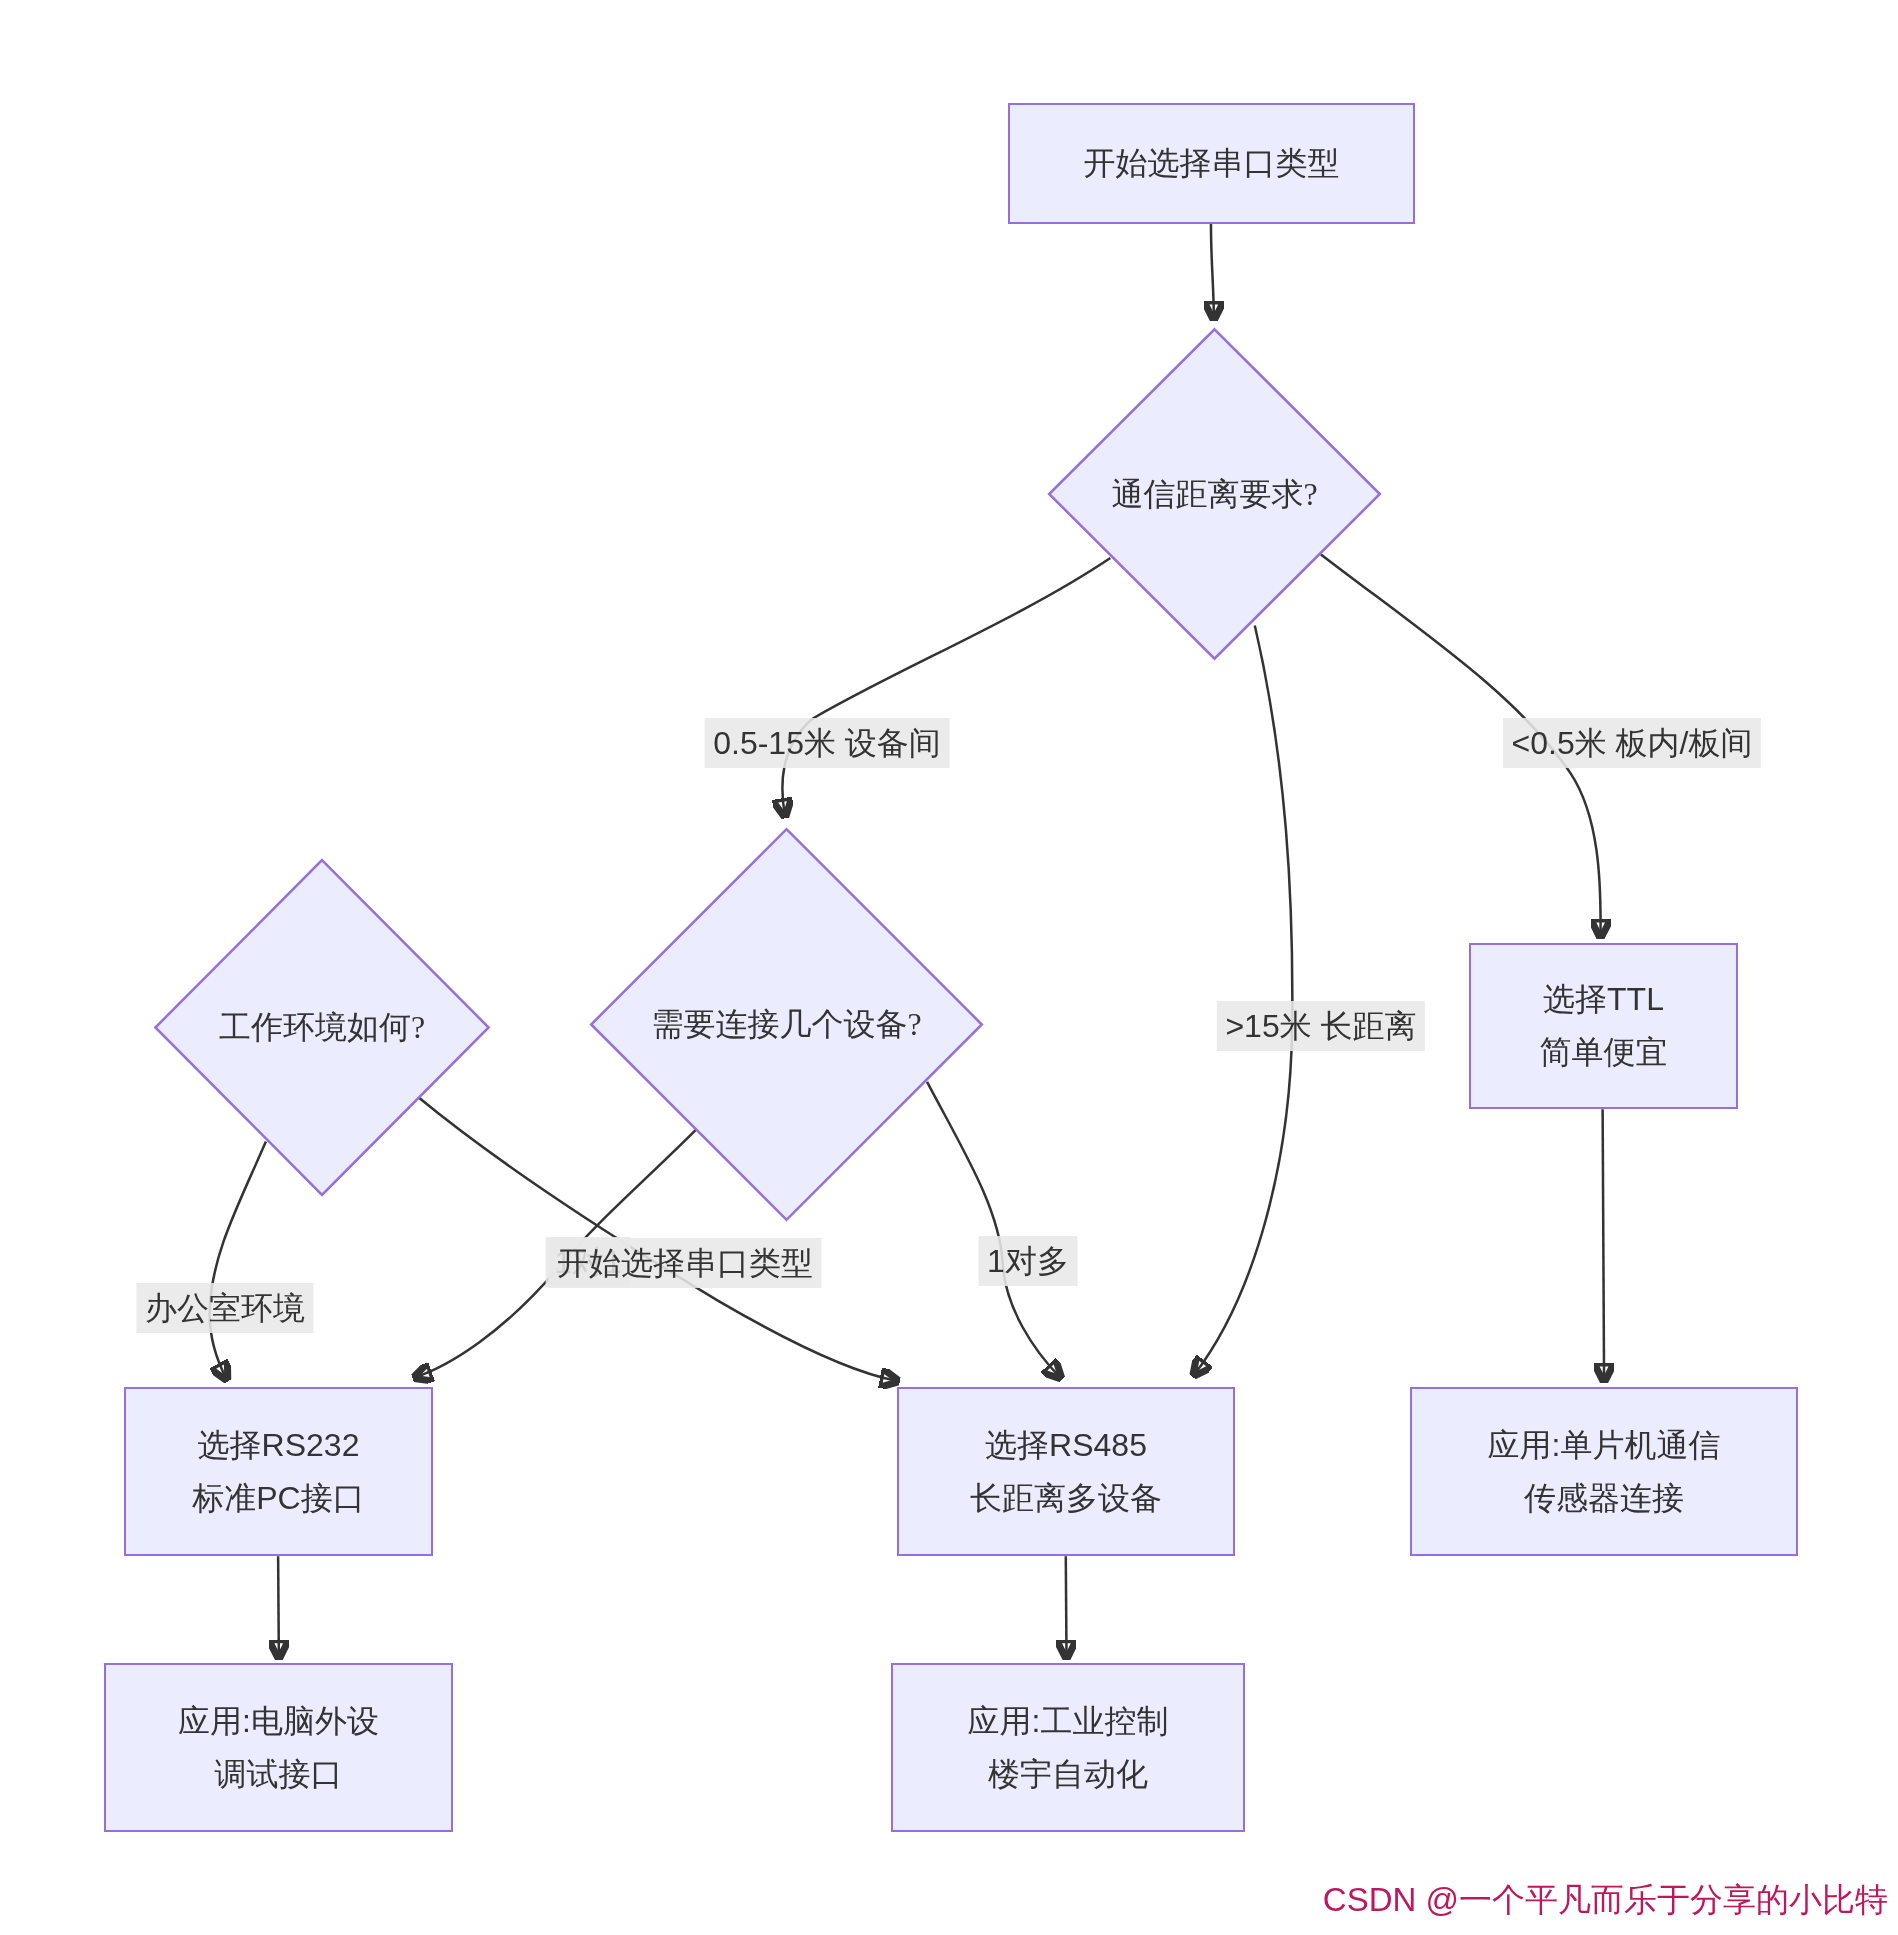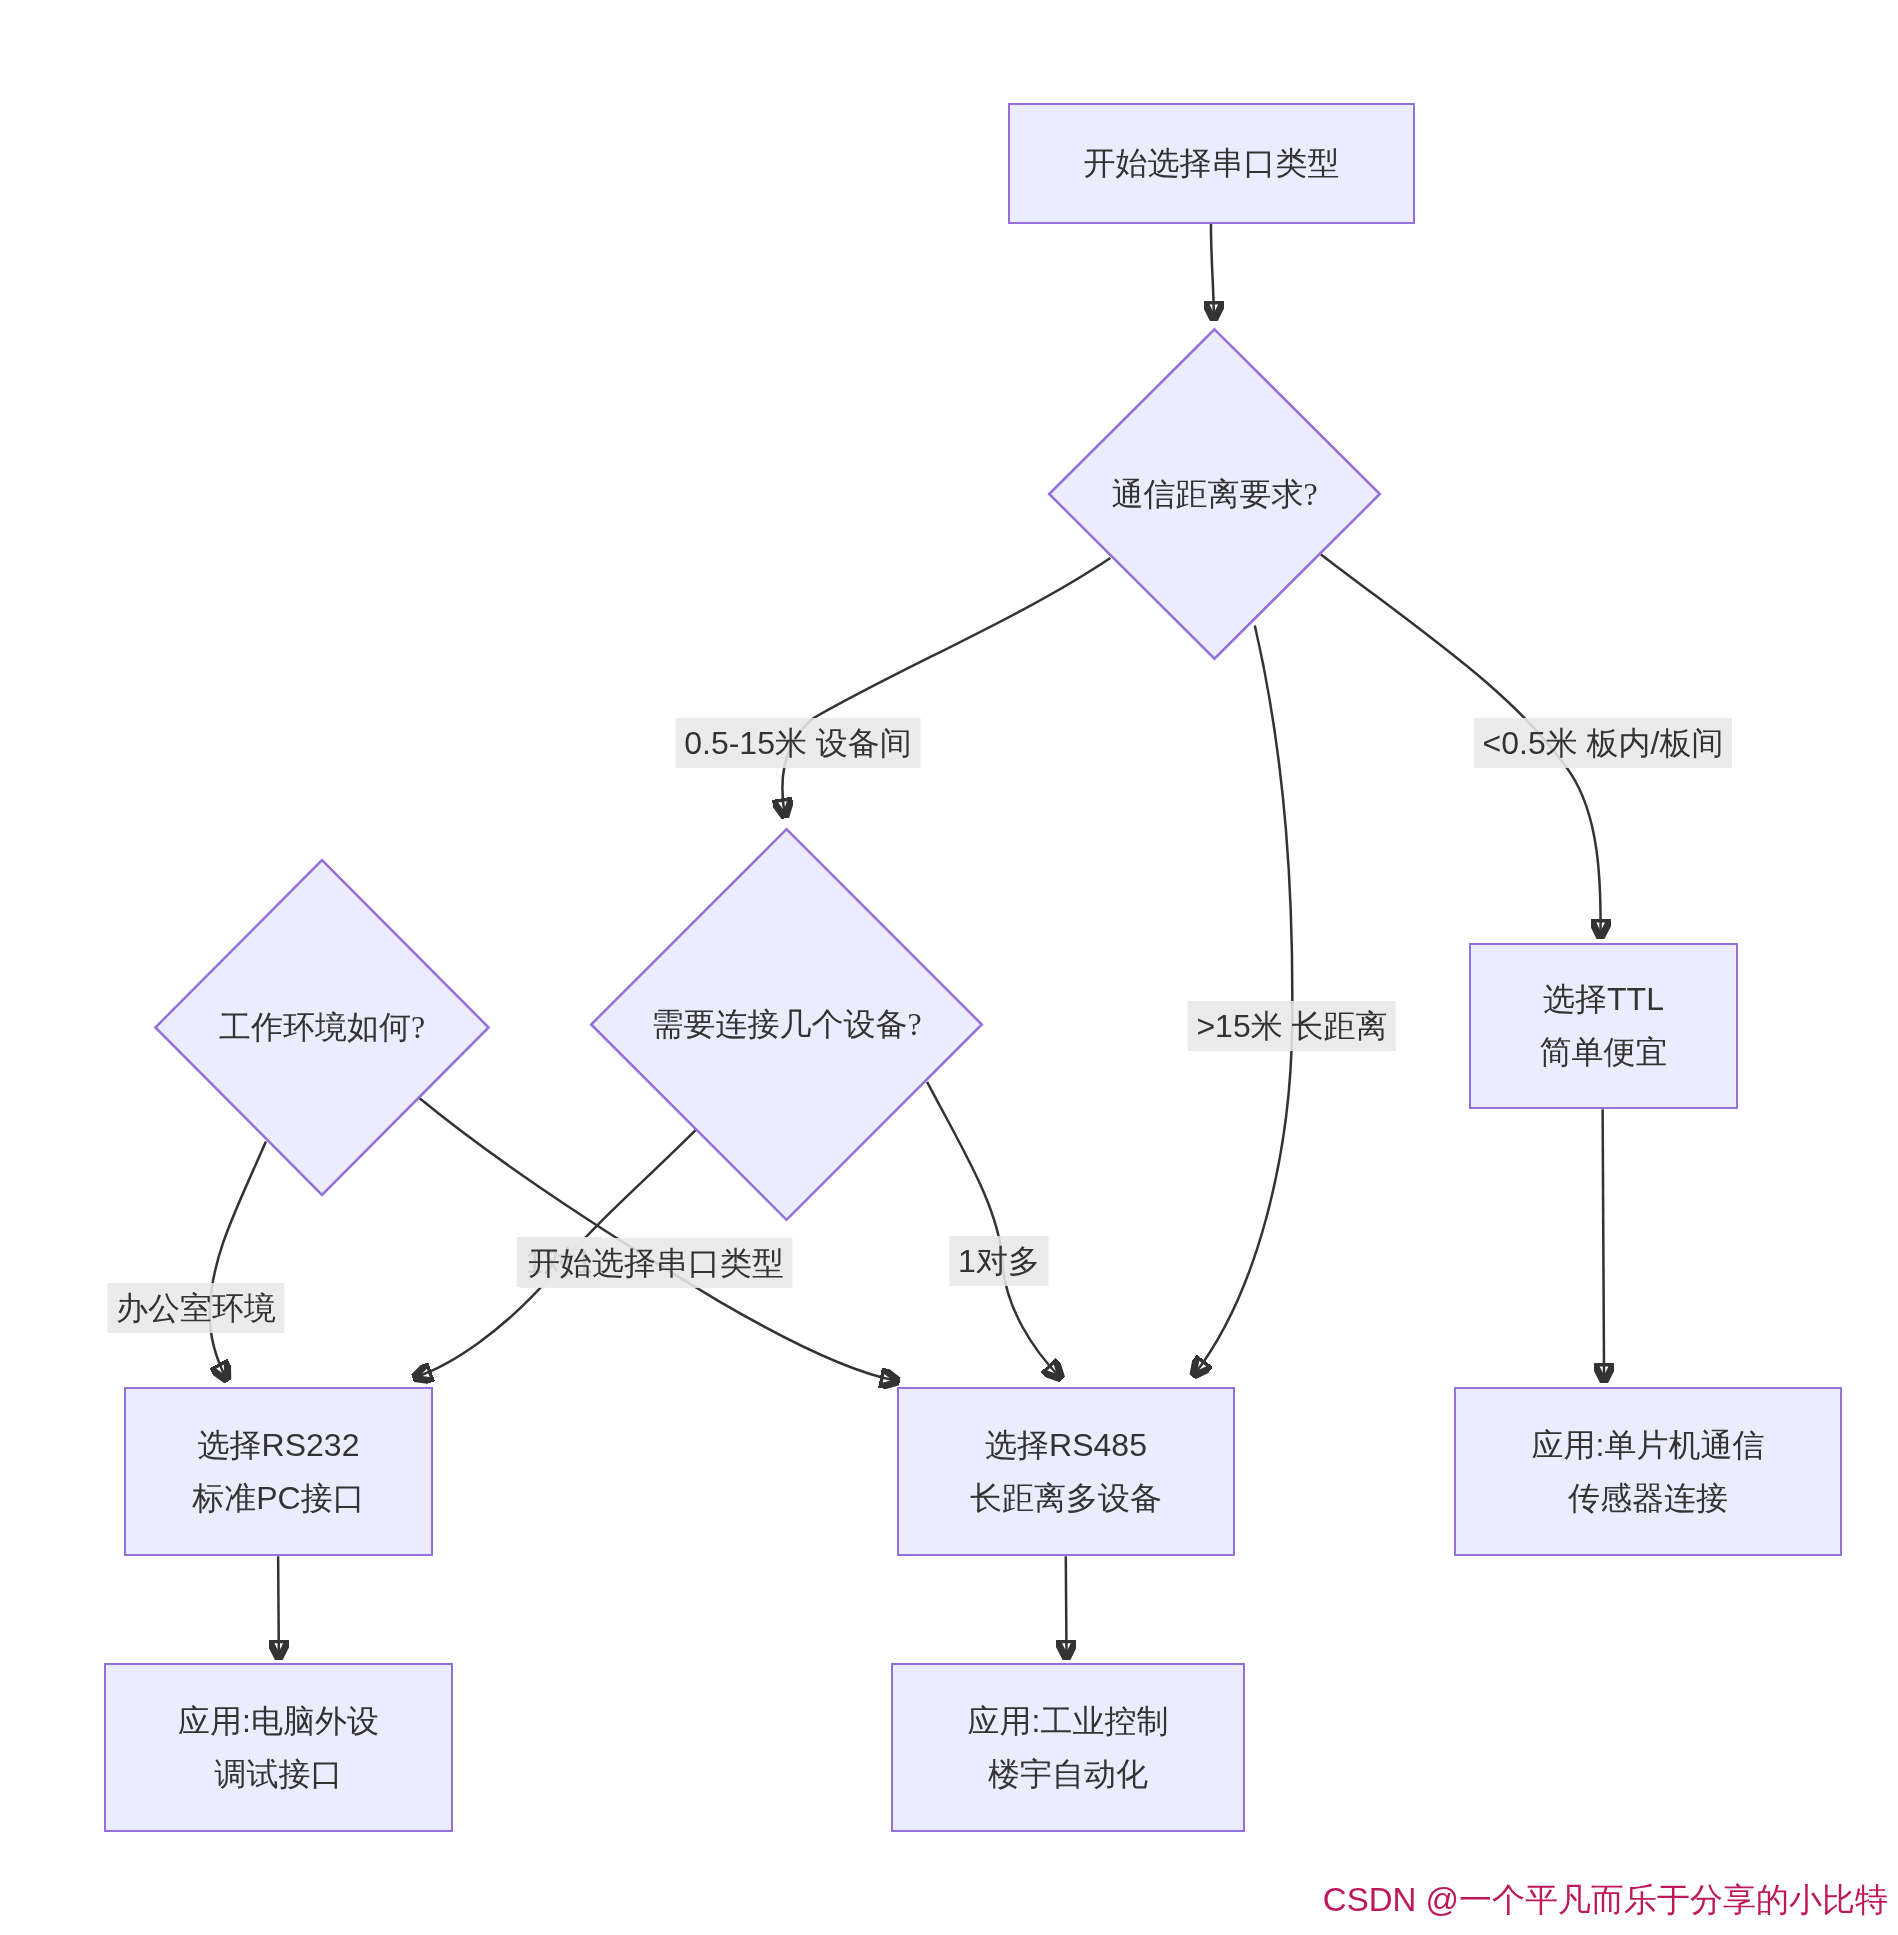--- a/index.html
+++ b/index.html
@@ -21,29 +21,29 @@
   .diamond-node svg{position:absolute;left:0;top:0;width:100%;height:100%;}
   .diamond-node .node-label{position:relative;z-index:2;}
 
   #n-start      {left:1008px;top:103px; width:407px;height:121px;}
   #n-distance   {left:1047px;top:327px; width:335px;height:334px;}
   #n-environment{left:153px; top:858px;width:338px;height:339px;}
   #n-device-count{left:589px;top:827px;width:395px;height:395px;}
   #n-ttl        {left:1469px;top:943px;width:269px;height:166px;}
   #n-rs232      {left:124px; top:1387px;width:309px;height:169px;}
   #n-rs485      {left:897px;top:1387px;width:338px;height:169px;}
-  #n-ttl-app    {left:1410px;top:1387px;width:388px;height:169px;margin-left:44px;}
+  #n-ttl-app    {left:1410px;top:1387px;width:388px;height:169px;}
   #n-rs232-app  {left:104px; top:1663px;width:349px;height:169px;}
   #n-rs485-app  {left:891px;top:1663px;width:354px;height:169px;}
 
   
   .edge-label{
     position:absolute;transform:translate(-50%,-50%);
     background:rgba(232,232,232,0.88);color:#333333;
-    font-size:32px;line-height:37px;padding:6.5px 8.6px;white-space:nowrap;z-index:3;
+    font-size:32px;line-height:37px;padding:6.5px 8.6px;white-space:nowrap;z-index:3;margin-left:29px;
   }
   #l-mid       {left:798px;top:743px;}
   #l-short     {left:1603px;top:743px;}
   #l-long      {left:1292px;top:1026px;}
   #l-office    {left:196px; top:1308px;}
   #l-one-one   {left:559px; top:1262px;z-index:2;}
   #l-industrial{left:656px; top:1263px;z-index:3;}
   #l-one-many  {left:999px;top:1261px;}
 
   

